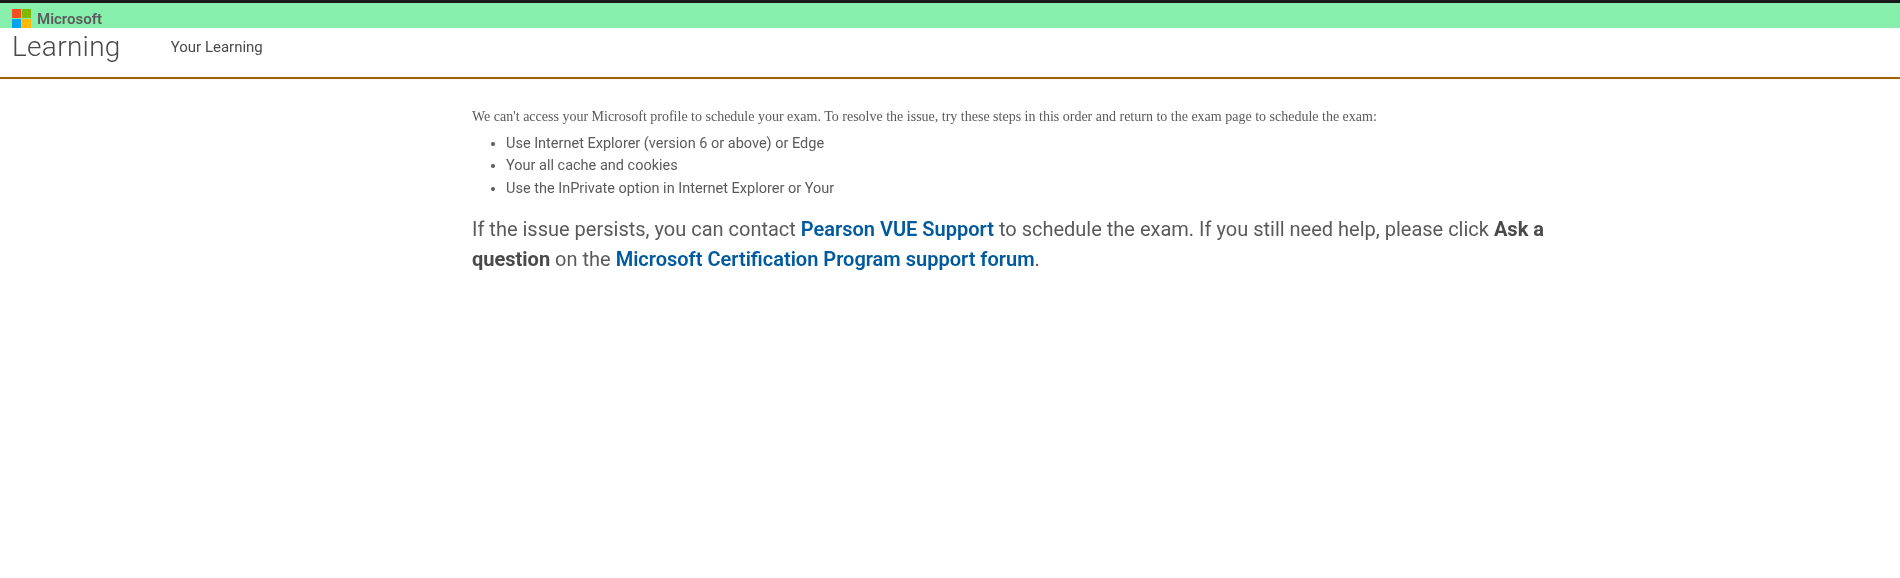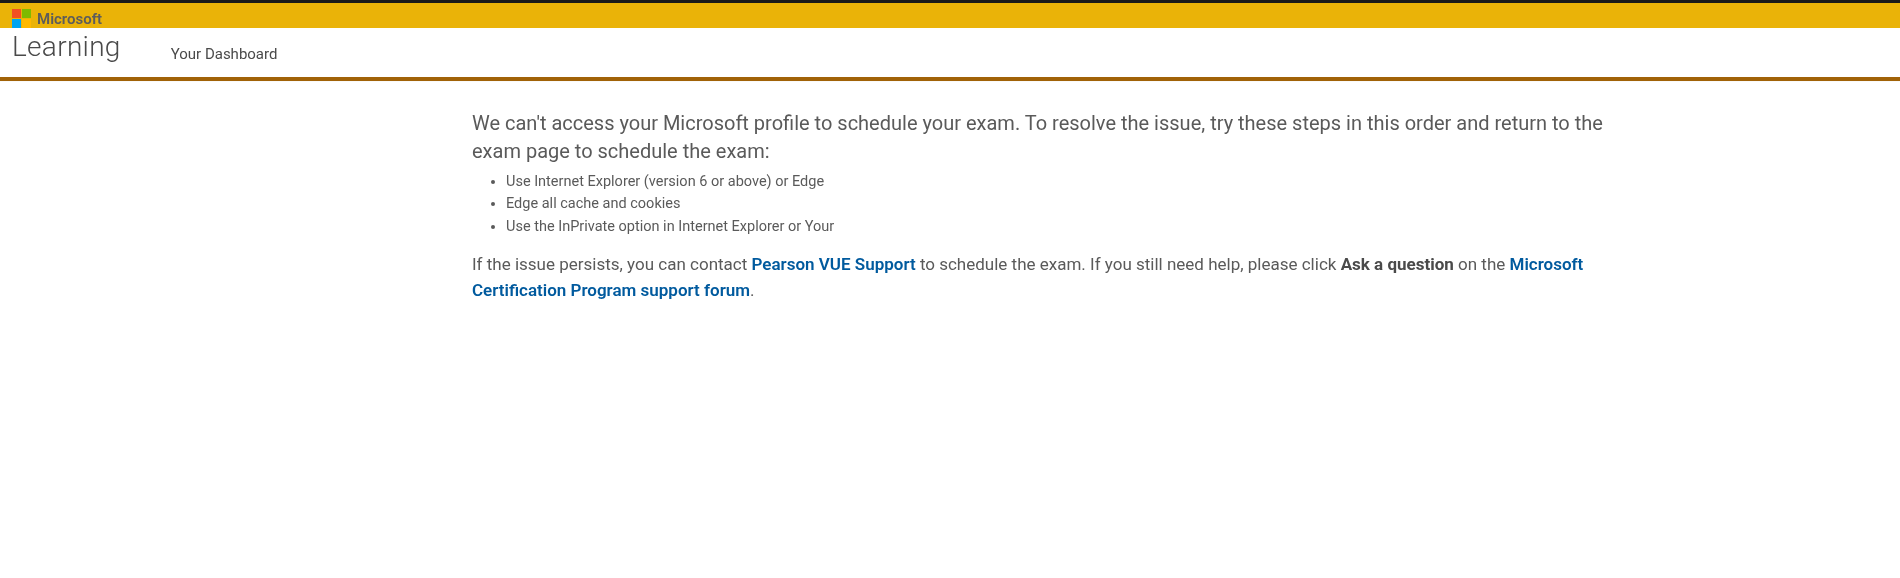--- a/index.html
+++ b/index.html
@@ -13,21 +13,21 @@
       color: #333;
       width: 1900px;
     }
     .top-bar {
       height: 3px;
       background: #1a1a1a;
       width: 100%;
     }
     .header {
       padding: 6px 12px 0 12px;
-      background: #eab308;
+      background: #86efac;
     }
     .ms-brand {
       display: flex;
       align-items: center;
       gap: 6px;
     }
     .ms-logo {
       display: grid;
       grid-template-columns: 9px 9px;
       grid-template-rows: 9px 9px;
@@ -39,23 +39,23 @@
     .ms-logo .sq2 { background: #7fba00; }
     .ms-logo .sq3 { background: #00a4ef; }
     .ms-logo .sq4 { background: #ffb900; }
     .ms-brand-text {
       font-size: 15px;
       color: #5c5c5c;
       font-weight: 600;
     }
     .subheader {
       display: flex;
-      align-items: flex-end;
+      align-items: center;
       padding: 2px 12px 14px 12px;
-      border-bottom: 4px solid #a16207;
+      border-bottom: 2px solid #a16207;
       box-shadow: 0 1px 0 rgba(0,0,0,0.02);
     }
     .learning-title {
       font-size: 28px;
       font-weight: 300;
       color: #4a4a4a;
       letter-spacing: 0.3px;
     }
     .dashboard-label {
       font-size: 15px;
@@ -63,36 +63,37 @@
       margin-left: 50px;
       font-weight: 400;
     }
     .content {
       max-width: 1380px;
       margin: 0 auto;
       padding: 28px 20px 20px 212px;
       color: #5a5a5a;
     }
     .intro {
-      font-size: 20px;
+      font-size: 14px;
       line-height: 1.4;
       margin-bottom: 3px;
+      font-family: Liberation Serif, serif;
     }
     .steps {
       list-style: disc;
       padding-left: 34px;
       margin: 6px 0 14px 0;
     }
     .steps li {
       font-size: 14.5px;
       line-height: 1.55;
       color: #5a5a5a;
     }
     .followup {
-      font-size: 17px;
+      font-size: 20px;
       line-height: 1.5;
     }
     .followup a {
       color: #005a9e;
       text-decoration: none;
       font-weight: 600;
     }
     .followup .bold {
       font-weight: 700;
       color: #4a4a4a;
@@ -110,26 +111,26 @@
         <span class="sq2"></span>
         <span class="sq3"></span>
         <span class="sq4"></span>
     </span>
     <span class="ms-brand-text">Microsoft</span>
   </div>
 </div>
 
 <div class="subheader">
   <div class="learning-title">Learning</div>
-  <div class="dashboard-label">Your Dashboard</div>
+  <div class="dashboard-label">Your Learning</div>
 </div>
 
 <div class="content">
   <p class="intro">We can't access your Microsoft profile to schedule your exam. To resolve the issue, try these steps in this order and return to the exam page to schedule the exam:</p>
   <ul class="steps">
     <li>Use Internet Explorer (version 6 or above) or Edge</li>
-    <li>Edge all cache and cookies</li>
+    <li>Your all cache and cookies</li>
     <li>Use the InPrivate option in Internet Explorer or Your</li>
   </ul>
   <p class="followup">
     <span>If the issue persists, you can contact </span><a href="#">Pearson VUE Support</a><span> to schedule the exam. If you still need help, please click </span><span class="bold">Ask a question</span><span> on the </span><a href="#">Microsoft Certification Program support forum</a><span>.</span>
   </p>
 </div>
 
 </body></html>

